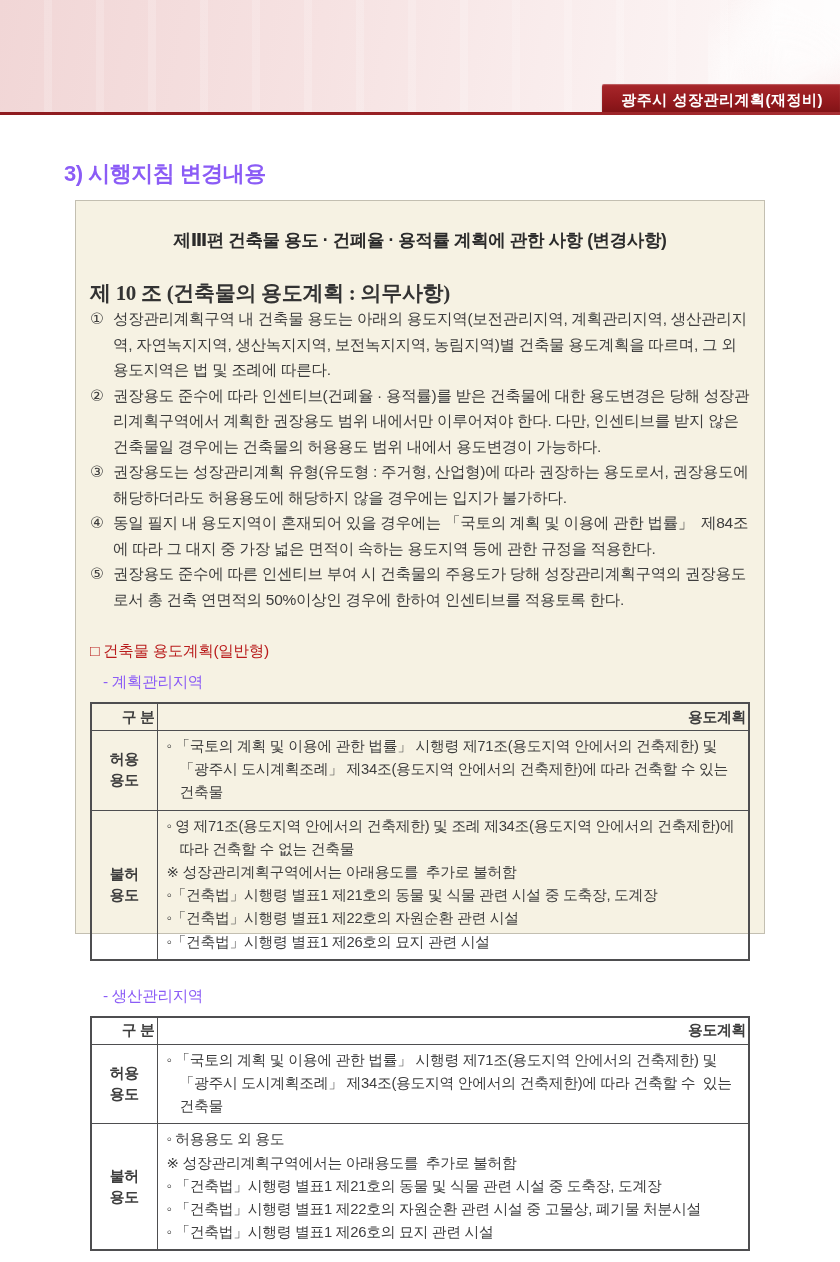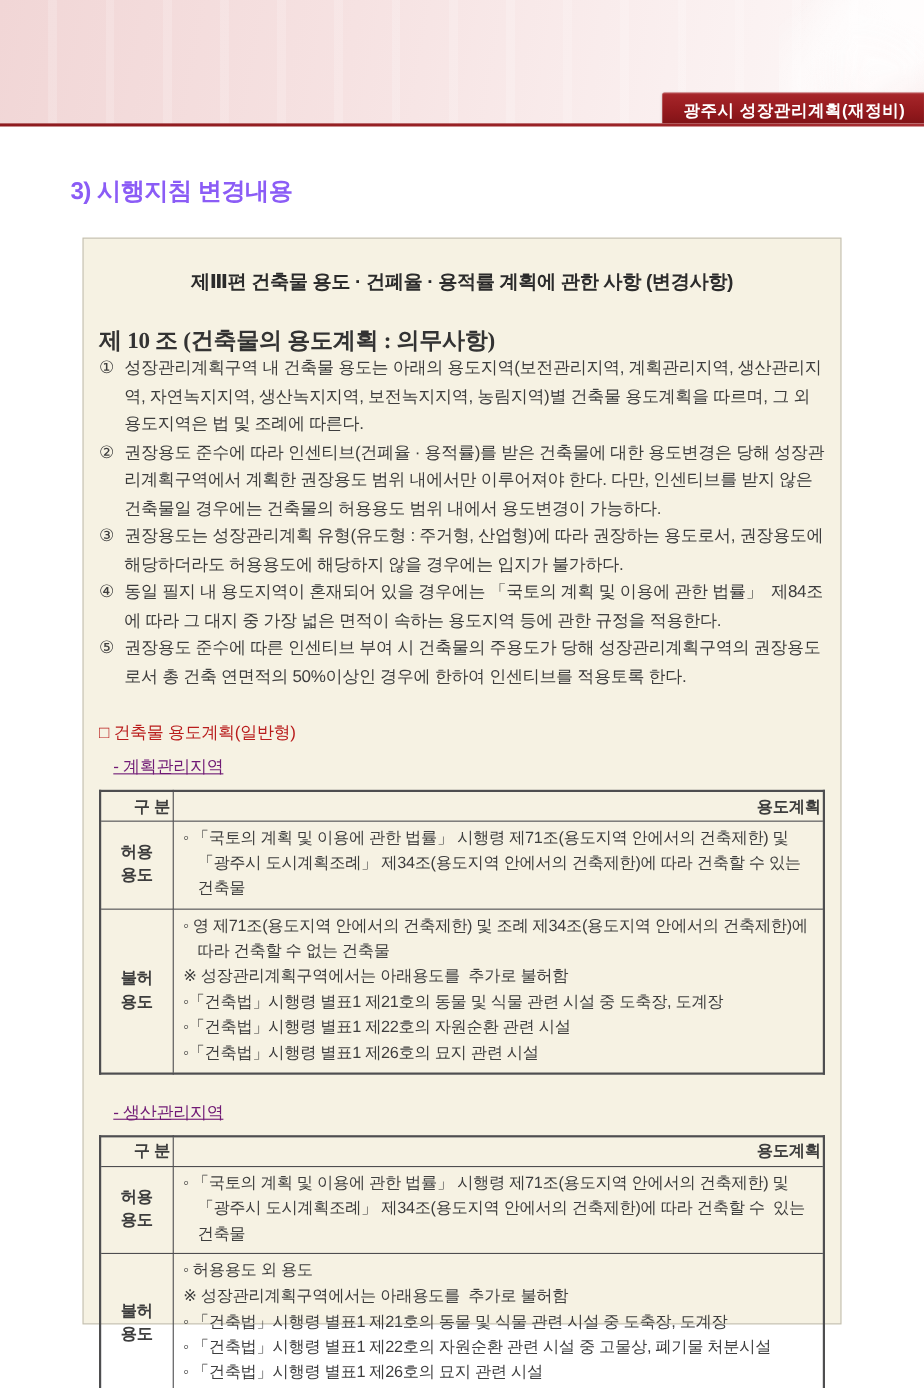--- a/index.html
+++ b/index.html
@@ -46,21 +46,21 @@
     background:linear-gradient(90deg,#8e1b1f 0%,#9c2428 70%,#a83034 100%);
   }
   
   .section-title{
     margin:44px 0 0 64px;
     color:#8b5cf6;
     font-size:22px;font-weight:bold;letter-spacing:-.5px;
   }
   
   .content-box{
-    position:absolute;left:75px;top:216px;width:690px;height:988px;
+    position:absolute;left:75px;top:200px;width:690px;height:734px;
     box-sizing:border-box;
     background:#f6f2e3;
     border:1px solid #c3bfb1;
     padding:27px 14px 24px 14px;
   }
   .box-title{
     text-align:center;
     font-size:17.5px;font-weight:bold;color:#2b2b2b;
     letter-spacing:-.4px;
     margin:0 0 29px 0;
@@ -79,23 +79,22 @@
   }
   .item-num{position:absolute;left:0;top:0;}
   .item-text{white-space:pre-wrap;}
   .plan-title{
     margin-top:26px;
     font-size:15.5px;line-height:26px;letter-spacing:-.3px;color:#b91c1c;
     white-space:pre-wrap;
   }
   .region-label{
     margin:5px 0 7px 13px;
-    font-size:15.5px;line-height:26px;letter-spacing:-.3px;color:#701a75;
-    white-space:pre-wrap;
-    text-decoration:underline;
+    font-size:15.5px;line-height:26px;letter-spacing:-.3px;color:#8b5cf6;
+    white-space:pre-wrap;
   }
   
   .usage-table{
     width:100%;
     border-collapse:collapse;
     table-layout:fixed;
     background:transparent;
   }
   .usage-table th,.usage-table td{
     border:1px solid #4e4e50;

